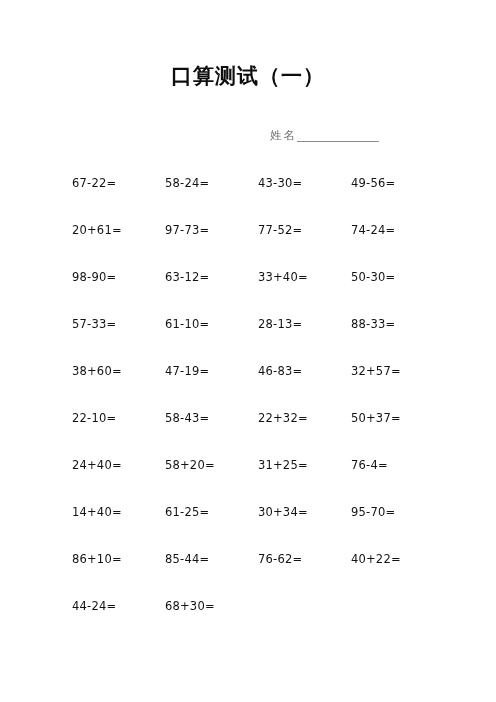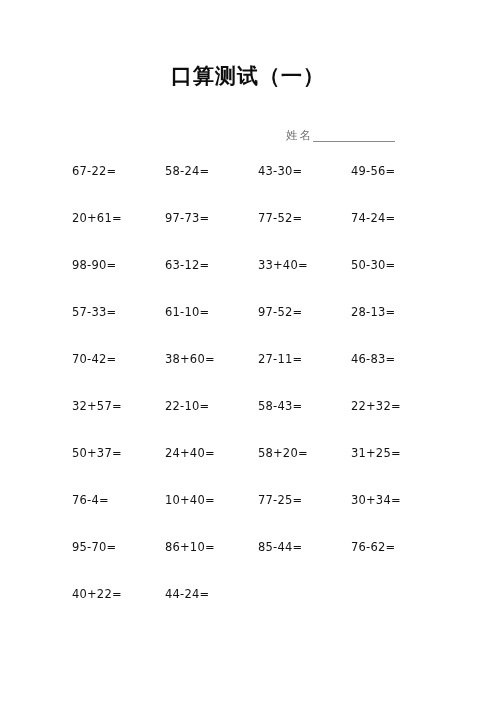--- a/index.html
+++ b/index.html
@@ -30,42 +30,42 @@
     text-align: center;
     font-family: "Liberation Serif", "DejaVu Serif", serif;
     font-weight: bold;
     font-size: 21px;
     letter-spacing: 1px;
     color: #0d0d0d;
   }
   .name-row {
     position: absolute;
     top: 128px;
-    left: 286px;
+    left: 270px;
     display: flex;
     align-items: flex-end;
     gap: 0px;
   }
   .name-label {
     font-family: "Liberation Serif", "DejaVu Serif", serif;
     font-size: 11.5px;
     color: #6f6f6f;
     letter-spacing: 2px;
     line-height: 14px;
     white-space: nowrap;
   }
   .name-blank {
     display: inline-block;
     width: 82px;
     height: 12px;
     border-bottom: 1px solid #8a8a8a;
   }
   .problem-grid {
     position: absolute;
-    top: 164px;
+    top: 176px;
     left: 72px;
     width: 360px;
     display: grid;
     grid-template-columns: 93px 93px 93px 93px;
     grid-auto-rows: 47px;
   }
   .problem-cell {
     font-size: 11.5px;
     font-family: "DejaVu Sans", "Liberation Sans", sans-serif;
     color: #131313;
@@ -94,39 +94,39 @@
       <div class="problem-cell">20+61=</div>
       <div class="problem-cell">97-73=</div>
       <div class="problem-cell">77-52=</div>
       <div class="problem-cell">74-24=</div>
       <div class="problem-cell">98-90=</div>
       <div class="problem-cell">63-12=</div>
       <div class="problem-cell">33+40=</div>
       <div class="problem-cell">50-30=</div>
       <div class="problem-cell">57-33=</div>
       <div class="problem-cell">61-10=</div>
-      <div class="problem-cell">97-52=</div>
       <div class="problem-cell">28-13=</div>
-      <div class="problem-cell">70-42=</div>
+      <div class="problem-cell">88-33=</div>
       <div class="problem-cell">38+60=</div>
-      <div class="problem-cell">27-11=</div>
+      <div class="problem-cell">47-19=</div>
       <div class="problem-cell">46-83=</div>
       <div class="problem-cell">32+57=</div>
       <div class="problem-cell">22-10=</div>
       <div class="problem-cell">58-43=</div>
       <div class="problem-cell">22+32=</div>
       <div class="problem-cell">50+37=</div>
       <div class="problem-cell">24+40=</div>
       <div class="problem-cell">58+20=</div>
       <div class="problem-cell">31+25=</div>
       <div class="problem-cell">76-4=</div>
-      <div class="problem-cell">10+40=</div>
-      <div class="problem-cell">77-25=</div>
+      <div class="problem-cell">14+40=</div>
+      <div class="problem-cell">61-25=</div>
       <div class="problem-cell">30+34=</div>
       <div class="problem-cell">95-70=</div>
       <div class="problem-cell">86+10=</div>
       <div class="problem-cell">85-44=</div>
       <div class="problem-cell">76-62=</div>
       <div class="problem-cell">40+22=</div>
       <div class="problem-cell">44-24=</div>
+      <div class="problem-cell">68+30=</div>
     </div>
 
 </div>
 
 </body></html>

